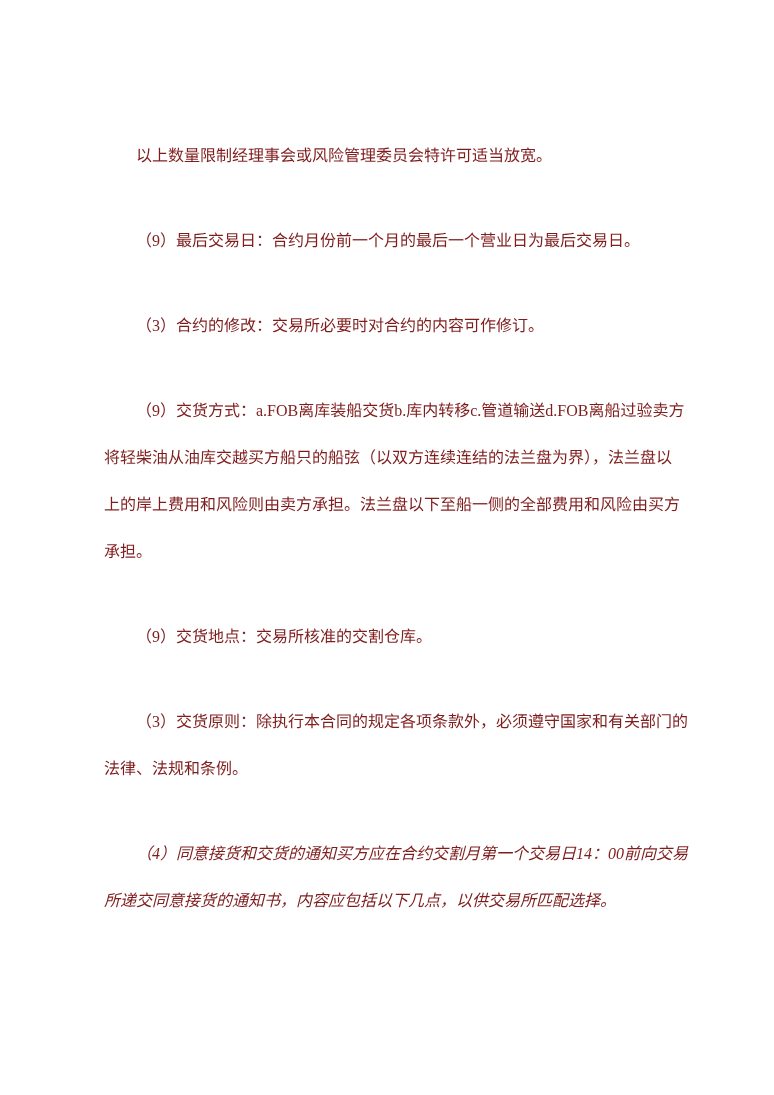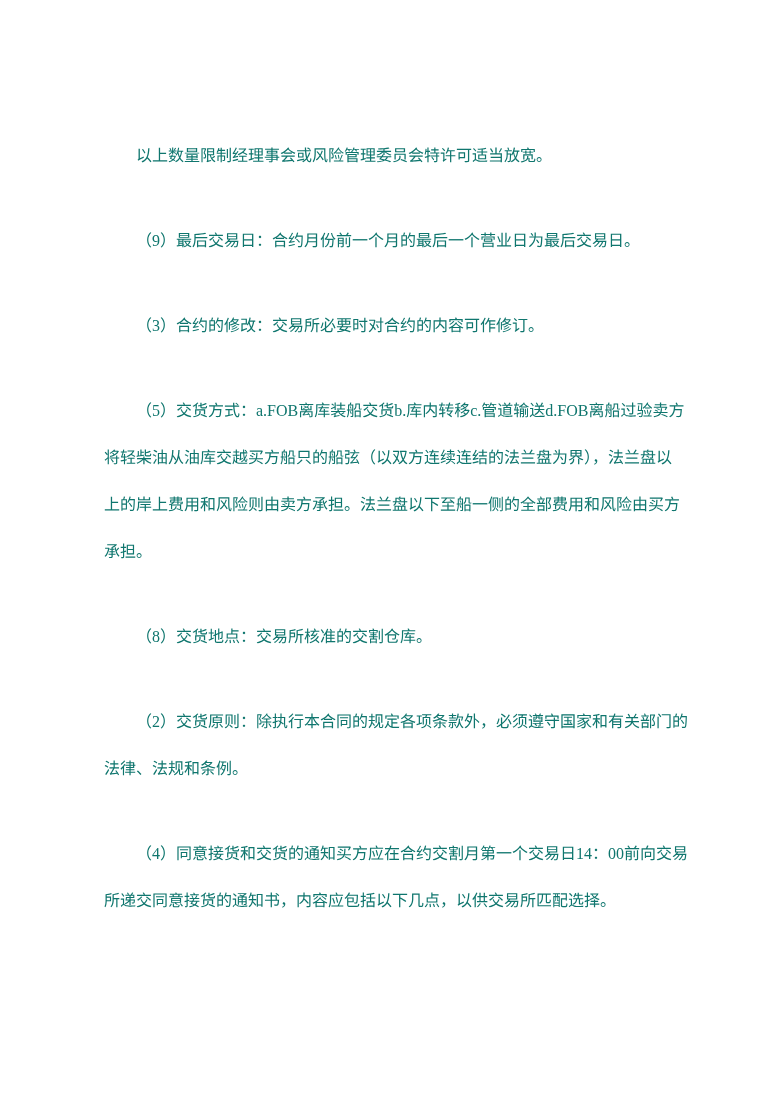--- a/index.html
+++ b/index.html
@@ -13,42 +13,43 @@
     overflow: hidden;
   }
   .doc {
     box-sizing: border-box;
     margin-left: 104px;
     width: 592px;
     padding-top: 132px;
     font-family: "Liberation Serif", "DejaVu Serif", serif;
     font-size: 16px;
     line-height: 47px;
-    color: #0f766e;
+    color: #7f1d1d;
   }
   .para {
     margin: 0 0 38px 0;
     text-indent: 2em;
     white-space: pre-wrap;      
     text-align: justify;
     word-break: break-all;
   }
   .para:last-child {
     margin-bottom: 0;
+    font-style: italic;
   }
 </style>
 </head>
 <body>
 
 <main class="doc">
   <p class="para">以上数量限制经理事会或风险管理委员会特许可适当放宽。</p>
   <p class="para">（9）最后交易日：合约月份前一个月的最后一个营业日为最后交易日。</p>
   <p class="para">（3）合约的修改：交易所必要时对合约的内容可作修订。</p>
-  <p class="para">（5）交货方式：a.FOB离库装船交货b.库内转移c.管道输送d.FOB离船过验卖方
+  <p class="para">（9）交货方式：a.FOB离库装船交货b.库内转移c.管道输送d.FOB离船过验卖方
 将轻柴油从油库交越买方船只的船弦（以双方连续连结的法兰盘为界），法兰盘以
 上的岸上费用和风险则由卖方承担。法兰盘以下至船一侧的全部费用和风险由买方
 承担。</p>
-  <p class="para">（8）交货地点：交易所核准的交割仓库。</p>
-  <p class="para">（2）交货原则：除执行本合同的规定各项条款外，必须遵守国家和有关部门的
+  <p class="para">（9）交货地点：交易所核准的交割仓库。</p>
+  <p class="para">（3）交货原则：除执行本合同的规定各项条款外，必须遵守国家和有关部门的
 法律、法规和条例。</p>
   <p class="para">（4）同意接货和交货的通知买方应在合约交割月第一个交易日14：00前向交易
 所递交同意接货的通知书，内容应包括以下几点，以供交易所匹配选择。</p>
 </main>
 
 </body></html>

